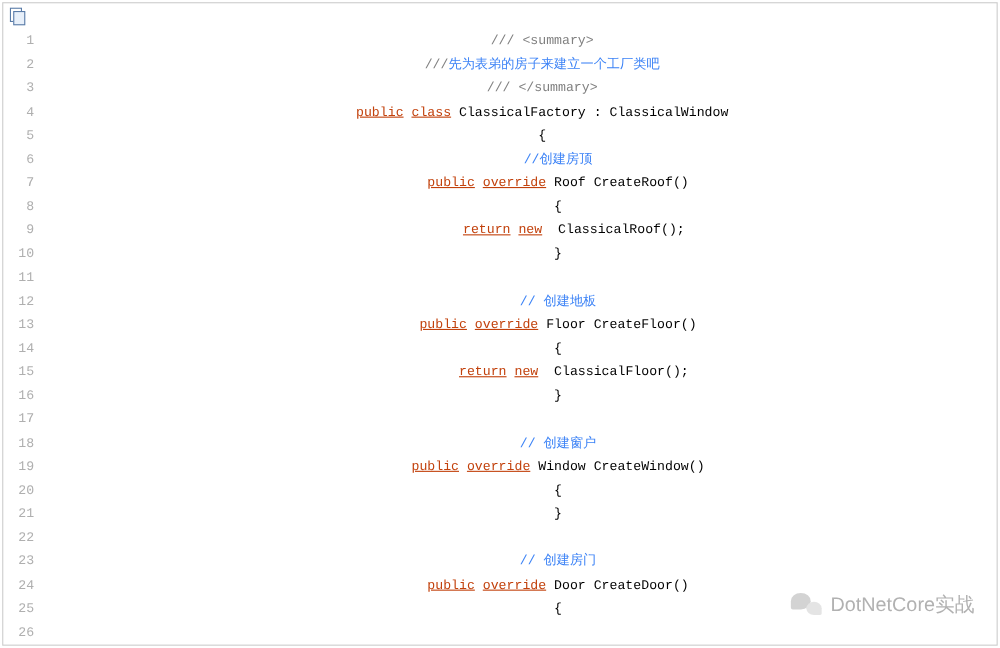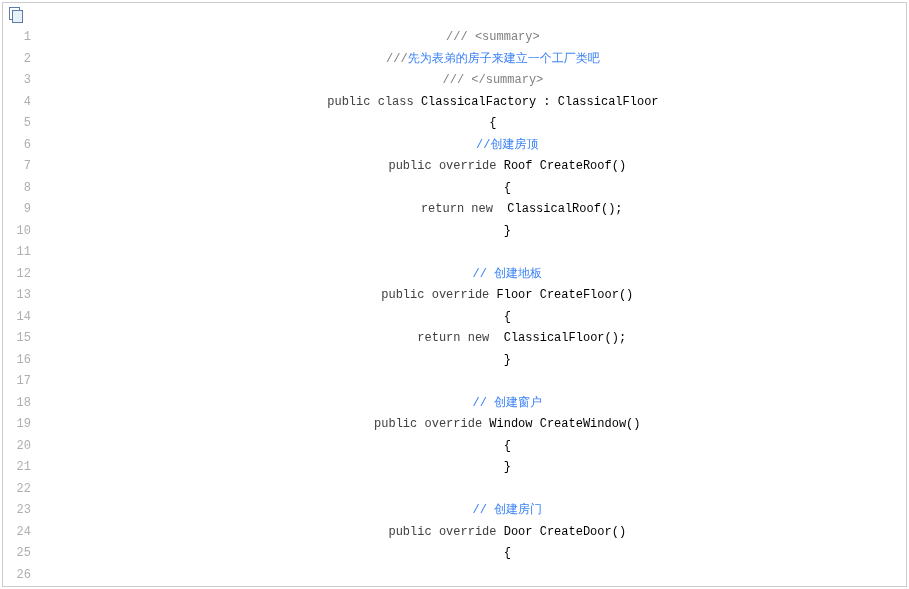--- a/index.html
+++ b/index.html
@@ -69,21 +69,21 @@
       flex: 1;
       padding-left: 10px;
       text-align: center;
     }
     .line {
       height: 21.5px;
       line-height: 21.5px;
       white-space: pre;
       color: #000;
     }
-    .kw { color: #404040; }
+    .kw { color: #c2410c; text-decoration: underline; }
     .comment-gray { color: #808080; }
     .comment-green { color: #3b82f6; }
     .watermark {
       position: absolute;
       right: 20px;
       bottom: 25px;
       display: flex;
       align-items: center;
       gap: 8px;
       opacity: 0.65;
@@ -151,21 +151,21 @@
         <div>22</div>
         <div>23</div>
         <div>24</div>
         <div>25</div>
         <div>26</div>
       </div>
     <div class="code-lines" id="codelines">
         <div class="line"><span>    </span><span class="comment-gray">/// &lt;summary&gt;</span></div>
         <div class="line"><span>    </span><span class="comment-gray">///</span><span class="comment-green">先为表弟的房子来建立一个工厂类吧</span></div>
         <div class="line"><span>    </span><span class="comment-gray">/// &lt;/summary&gt;</span></div>
-        <div class="line"><span>    </span><span class="kw">public</span><span> </span><span class="kw">class</span><span> ClassicalFactory : ClassicalFloor</span></div>
+        <div class="line"><span>    </span><span class="kw">public</span><span> </span><span class="kw">class</span><span> ClassicalFactory : ClassicalWindow</span></div>
         <div class="line"><span>    {</span></div>
         <div class="line"><span>        </span><span class="comment-green">//创建房顶</span></div>
         <div class="line"><span>        </span><span class="kw">public</span><span> </span><span class="kw">override</span><span> Roof CreateRoof()</span></div>
         <div class="line"><span>        {</span></div>
         <div class="line"><span>            </span><span class="kw">return</span><span> </span><span class="kw">new</span><span>  ClassicalRoof();</span></div>
         <div class="line"><span>        }</span></div>
         <div class="line"><span> </span></div>
         <div class="line"><span>        </span><span class="comment-green">// 创建地板</span></div>
         <div class="line"><span>        </span><span class="kw">public</span><span> </span><span class="kw">override</span><span> Floor CreateFloor()</span></div>
         <div class="line"><span>        {</span></div>
@@ -175,13 +175,17 @@
         <div class="line"><span>        </span><span class="comment-green">// 创建窗户</span></div>
         <div class="line"><span>        </span><span class="kw">public</span><span> </span><span class="kw">override</span><span> Window CreateWindow()</span></div>
         <div class="line"><span>        {</span></div>
         <div class="line"><span>        }</span></div>
         <div class="line"><span> </span></div>
         <div class="line"><span>        </span><span class="comment-green">// 创建房门</span></div>
         <div class="line"><span>        </span><span class="kw">public</span><span> </span><span class="kw">override</span><span> Door CreateDoor()</span></div>
         <div class="line"><span>        {</span></div>
       </div>
   </div>
+  <div class="watermark">
+    <span class="wechat-icon"></span>
+    <span>DotNetCore实战</span>
+  </div>
 </div>
 
 </body></html>

